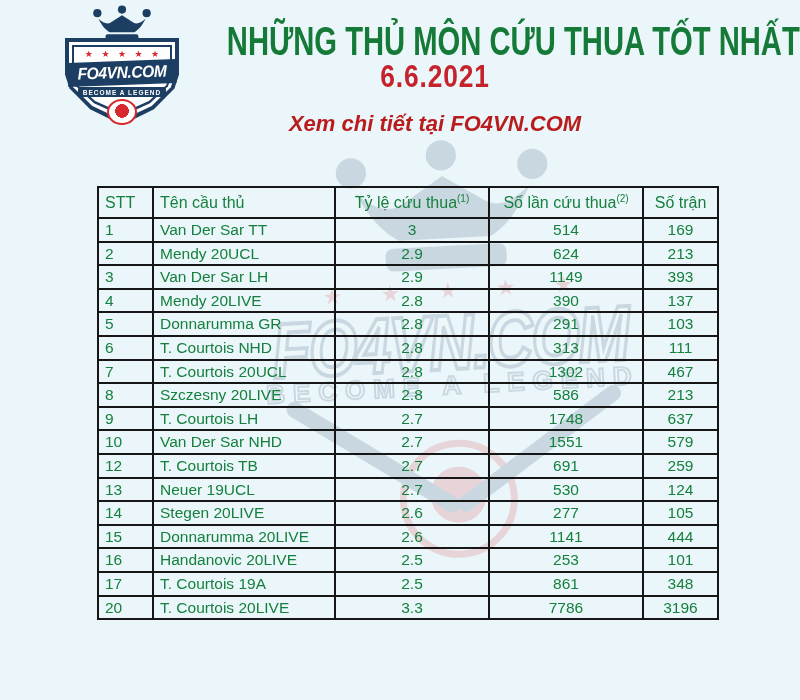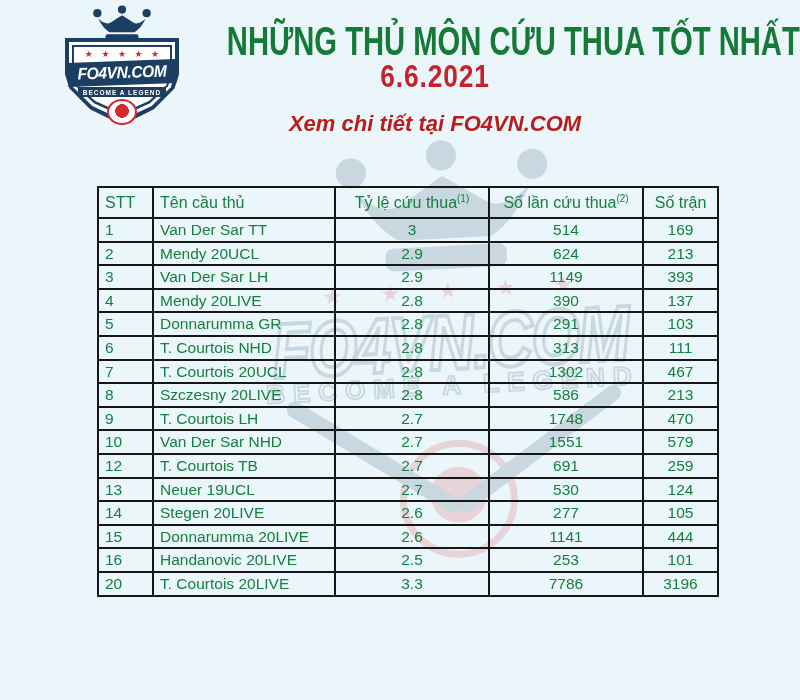--- a/index.html
+++ b/index.html
@@ -206,21 +206,21 @@
           <td class="l">Szczesny 20LIVE</td>
           <td class="c">2.8</td>
           <td class="c">586</td>
           <td class="c">213</td>
         </tr>
         <tr>
           <td class="l">9</td>
           <td class="l">T. Courtois LH</td>
           <td class="c">2.7</td>
           <td class="c">1748</td>
-          <td class="c">470</td>
+          <td class="c">637</td>
         </tr>
         <tr>
           <td class="l">10</td>
           <td class="l">Van Der Sar NHD</td>
           <td class="c">2.7</td>
           <td class="c">1551</td>
           <td class="c">579</td>
         </tr>
         <tr>
           <td class="l">12</td>
@@ -251,20 +251,27 @@
           <td class="c">444</td>
         </tr>
         <tr>
           <td class="l">16</td>
           <td class="l">Handanovic 20LIVE</td>
           <td class="c">2.5</td>
           <td class="c">253</td>
           <td class="c">101</td>
         </tr>
         <tr>
+          <td class="l">17</td>
+          <td class="l">T. Courtois 19A</td>
+          <td class="c">2.5</td>
+          <td class="c">861</td>
+          <td class="c">348</td>
+        </tr>
+        <tr>
           <td class="l">20</td>
           <td class="l">T. Courtois 20LIVE</td>
           <td class="c">3.3</td>
           <td class="c">7786</td>
           <td class="c">3196</td>
         </tr>
       </tbody>
   </table>
 
 </div>

